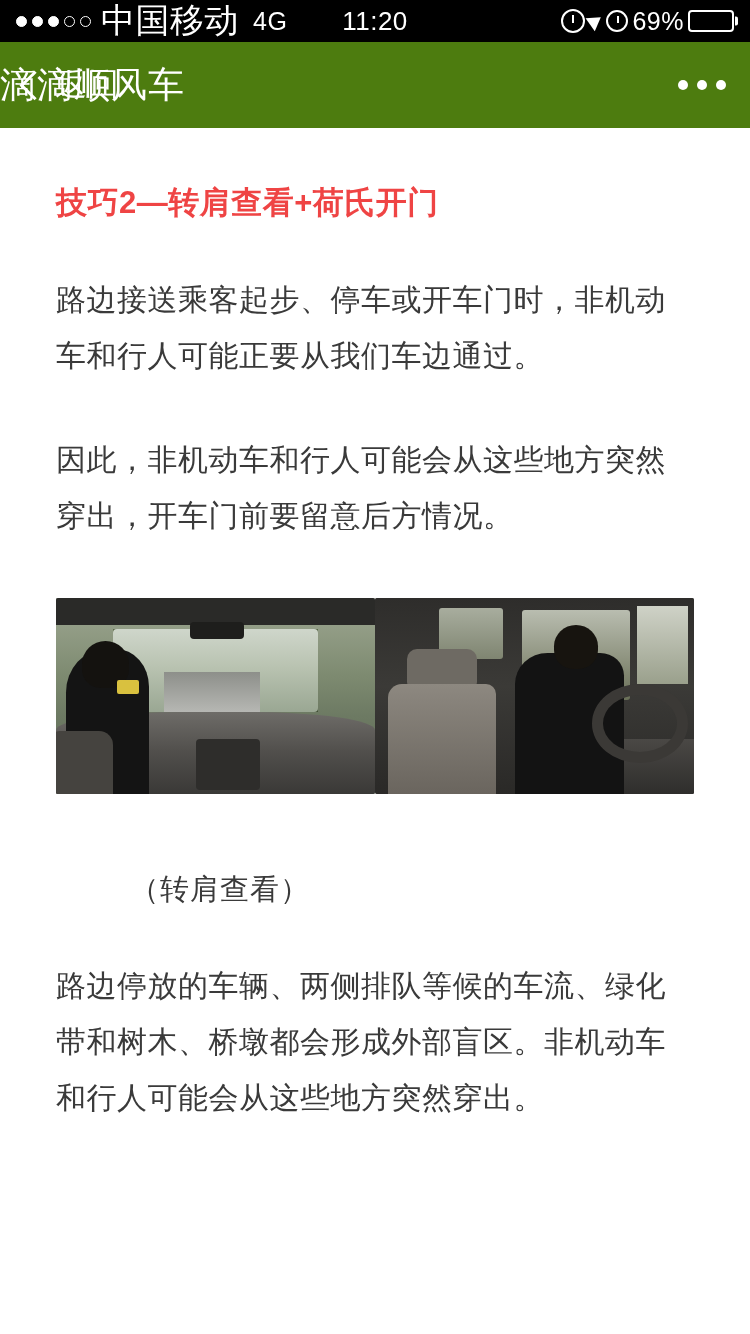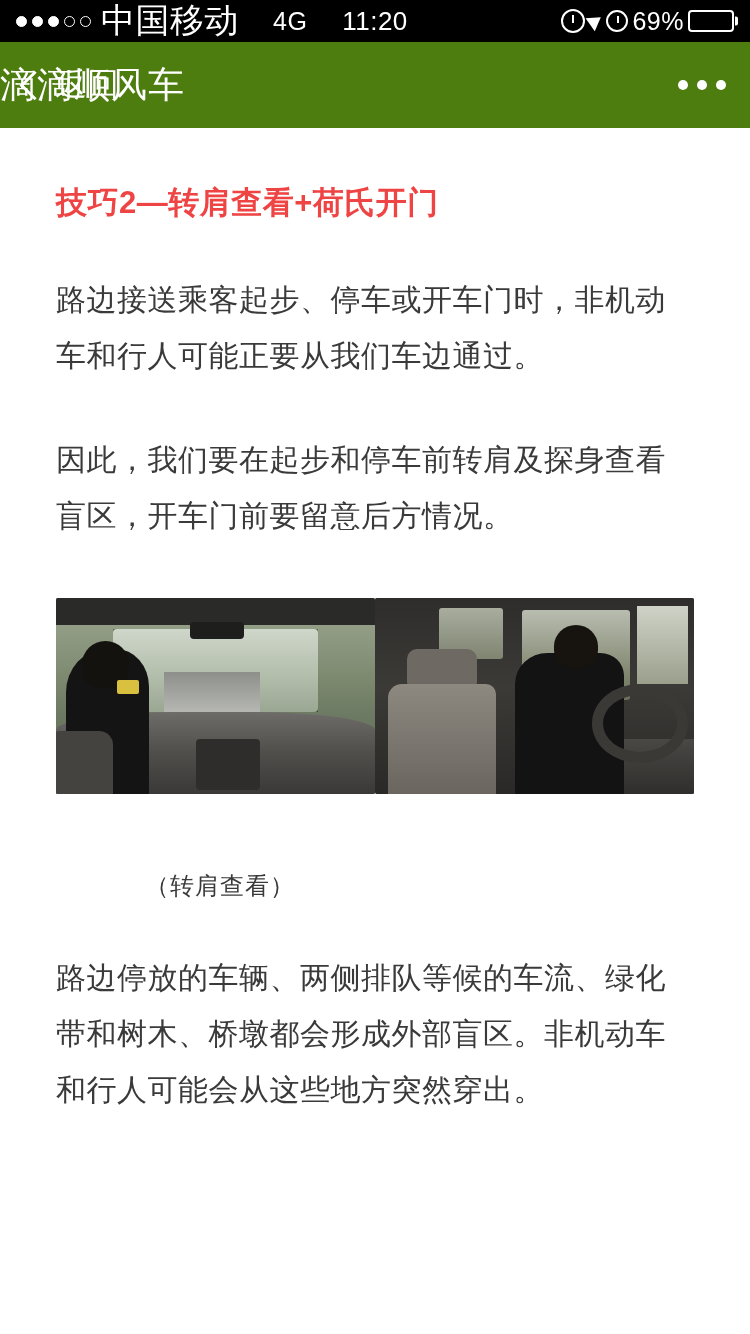--- a/index.html
+++ b/index.html
@@ -48,21 +48,21 @@
   }
   .signal-dots i.hollow {
     background: transparent;
   }
   .carrier {
     font-size: 34px;
     letter-spacing: 0.5px;
   }
   .net-type {
     font-size: 25px;
-    margin-left: 24px;
+    margin-left: 4px;
     letter-spacing: 0.5px;
   }
   .status-time {
     position: absolute;
     left: 0;
     right: 0;
     text-align: center;
     font-size: 26px;
     font-weight: normal;
     letter-spacing: 0.5px;
@@ -434,21 +434,21 @@
 
   
   .caption-row {
     display: flex;
     justify-content: space-between;
     margin-top: 76px;
   }
   .caption {
     width: 328px;
     text-align: center;
-    font-size: 24px;
+    font-size: 29px;
     color: #3a3a3a;
     letter-spacing: 1px;
     font-family: Liberation Mono, monospace;
   }
 </style>
 </head>
 <body>
 
 <div class="status-bar">
   <div class="status-left">
@@ -484,21 +484,21 @@
     <i></i>
   </div>
 </div>
 
 <div class="content">
 
   <h2 class="heading">技巧2—转肩查看+荷氏开门</h2>
 
   <p class="para">路边接送乘客起步、停车或开车门时，非机动车和行人可能正要从我们车边通过。</p>
 
-  <p class="para">因此，我们要在起步和停车前转肩及探身查看盲区，开车门前要留意后方情况。</p>
+  <p class="para">因此，非机动车和行人可能会从这些地方突然穿出，开车门前要留意后方情况。</p>
 
   <div class="photo-row">
     <div class="photo">
       <div class="p1-bg"></div>
       <div class="p1-trees-l"></div>
       <div class="p1-trees-r"></div>
       <div class="p1-windshield"></div>
       <div class="p1-road"></div>
       <div class="p1-mirror"></div>
       <div class="p1-dash"></div>

